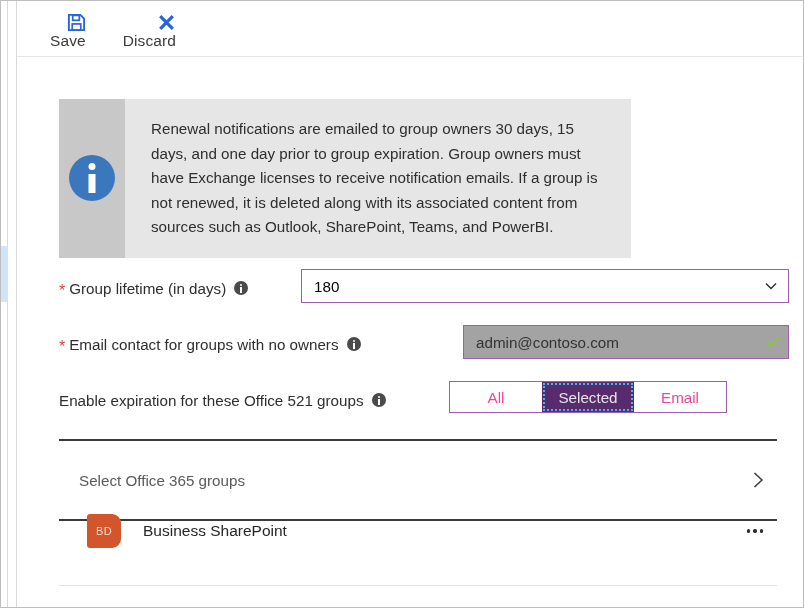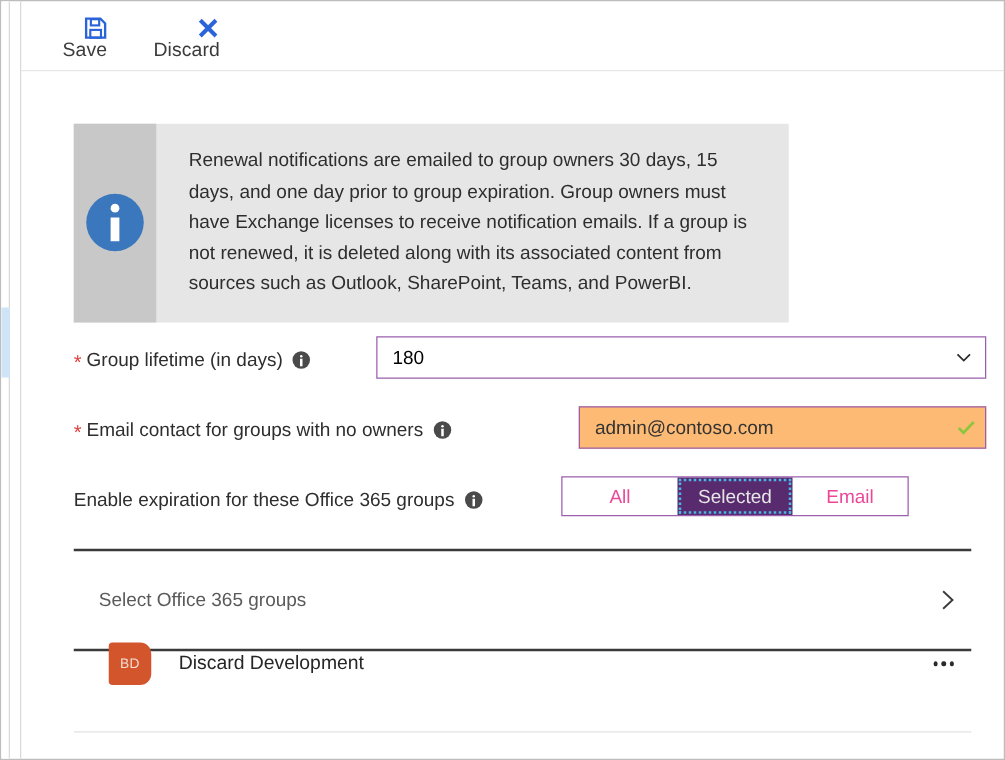--- a/index.html
+++ b/index.html
@@ -215,21 +215,21 @@
   }
 
   
   .textfield {
     position: absolute;
     left: 404px;
     top: 0;
     width: 326px;
     height: 34px;
     border: 1px solid #9b5fad;
-    background: #fdba74;
+    background: #a3a3a3;
     display: flex;
     align-items: center;
     box-sizing: border-box;
   }
   .textfield-value {
     font-size: 15.2px;
     color: #333333;
     padding-left: 12px;
     flex: 1 1 auto;
     outline: none;
@@ -416,21 +416,21 @@
           <span class="check-ok">
             <svg width="18" height="18" viewBox="0 0 18 18">
               <path d="M3 9.4 L6.8 13.2 L15 4.6" fill="none" stroke="#8cc63e" stroke-width="2.1"></path>
             </svg>
           </span>
         </div>
       </div>
 
       <div class="row" style="position:relative;">
         <div class="row-label">
-          <span>Enable expiration for these Office 365 groups</span>
+          <span>Enable expiration for these Office 521 groups</span>
           <span class="tip"></span>
         </div>
         <div class="segmented">
           <div class="seg">All</div>
           <div class="seg active">Selected</div>
           <div class="seg">Email</div>
         </div>
       </div>
 
     </div>
@@ -443,21 +443,21 @@
         <svg width="22" height="22" viewBox="0 0 22 22">
           <path d="M7.5 4 L15 11 L7.5 18" fill="none" stroke="#3a3a3a" stroke-width="1.5"></path>
         </svg>
       </span>
     </div>
 
     <div class="divider-strong" style="top:518px;"></div>
 
     <div class="list-row" style="top:499px; height:62px;">
       <div class="avatar">BD</div>
-      <span class="group-name">Discard Development</span>
+      <span class="group-name">Business SharePoint</span>
       <span class="ellipsis">
         <i></i>
           <i></i>
           <i></i>
       </span>
     </div>
 
     <div class="thin-line" style="top:584px;"></div>
 
   </div>

